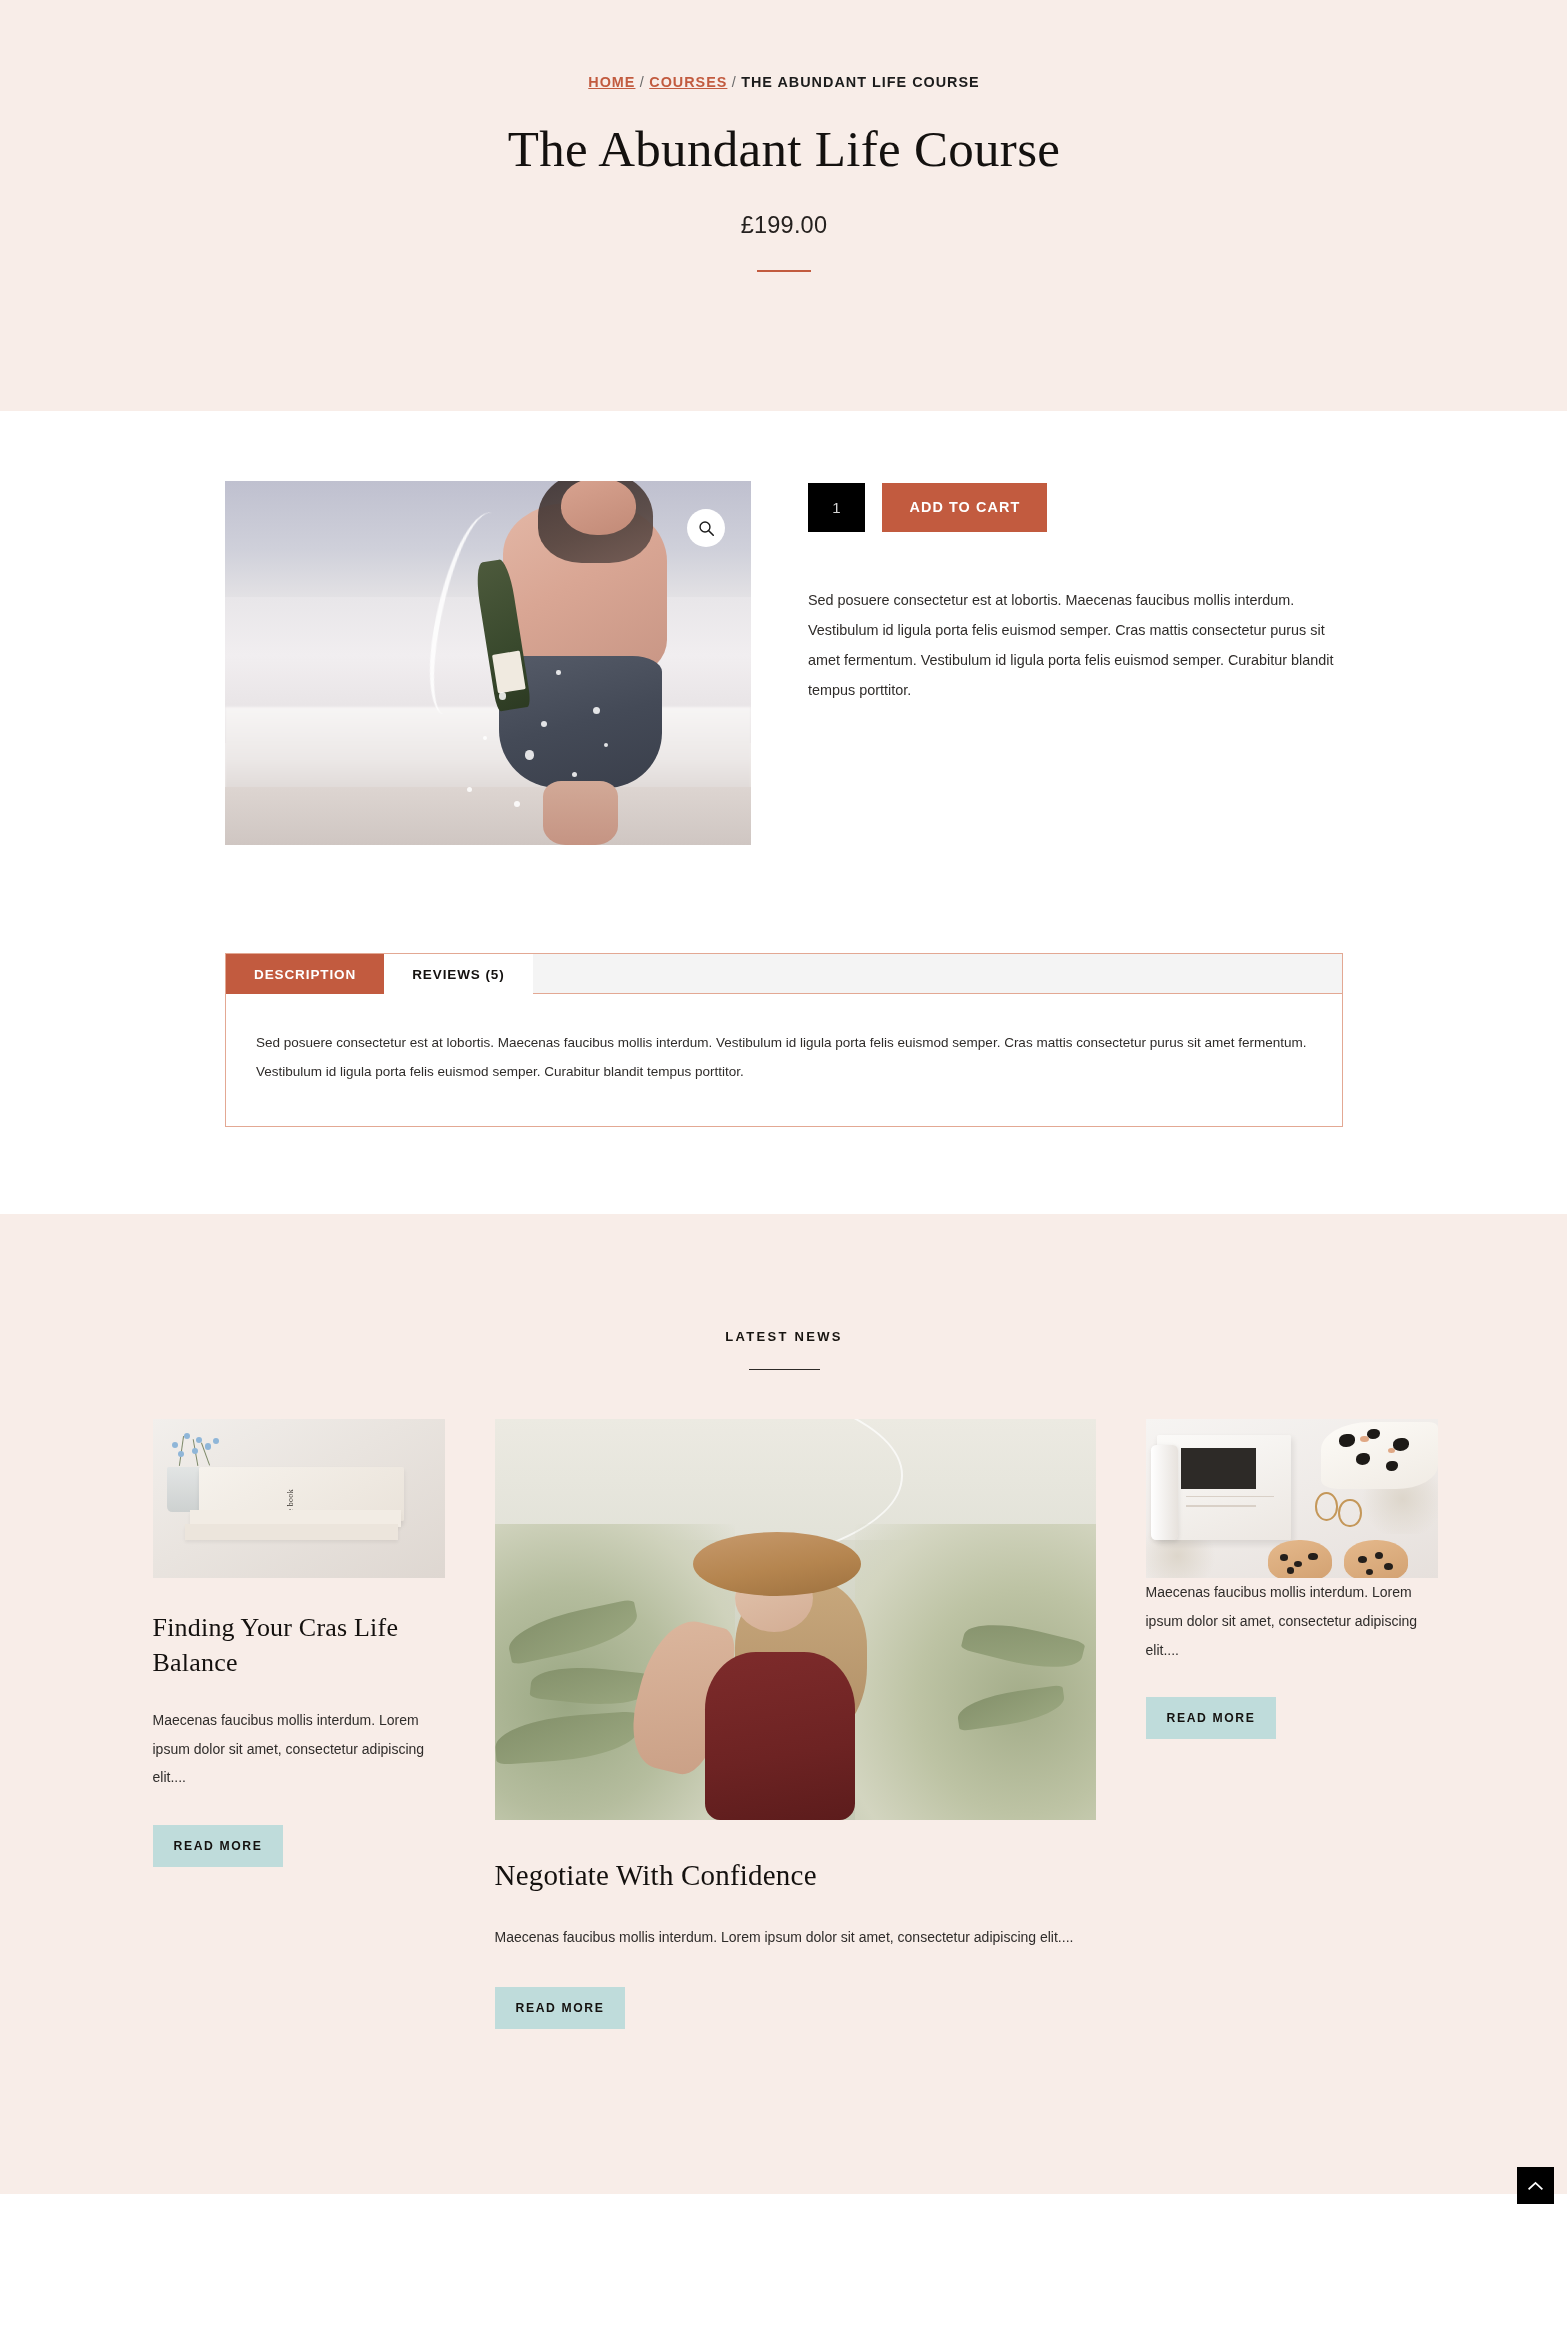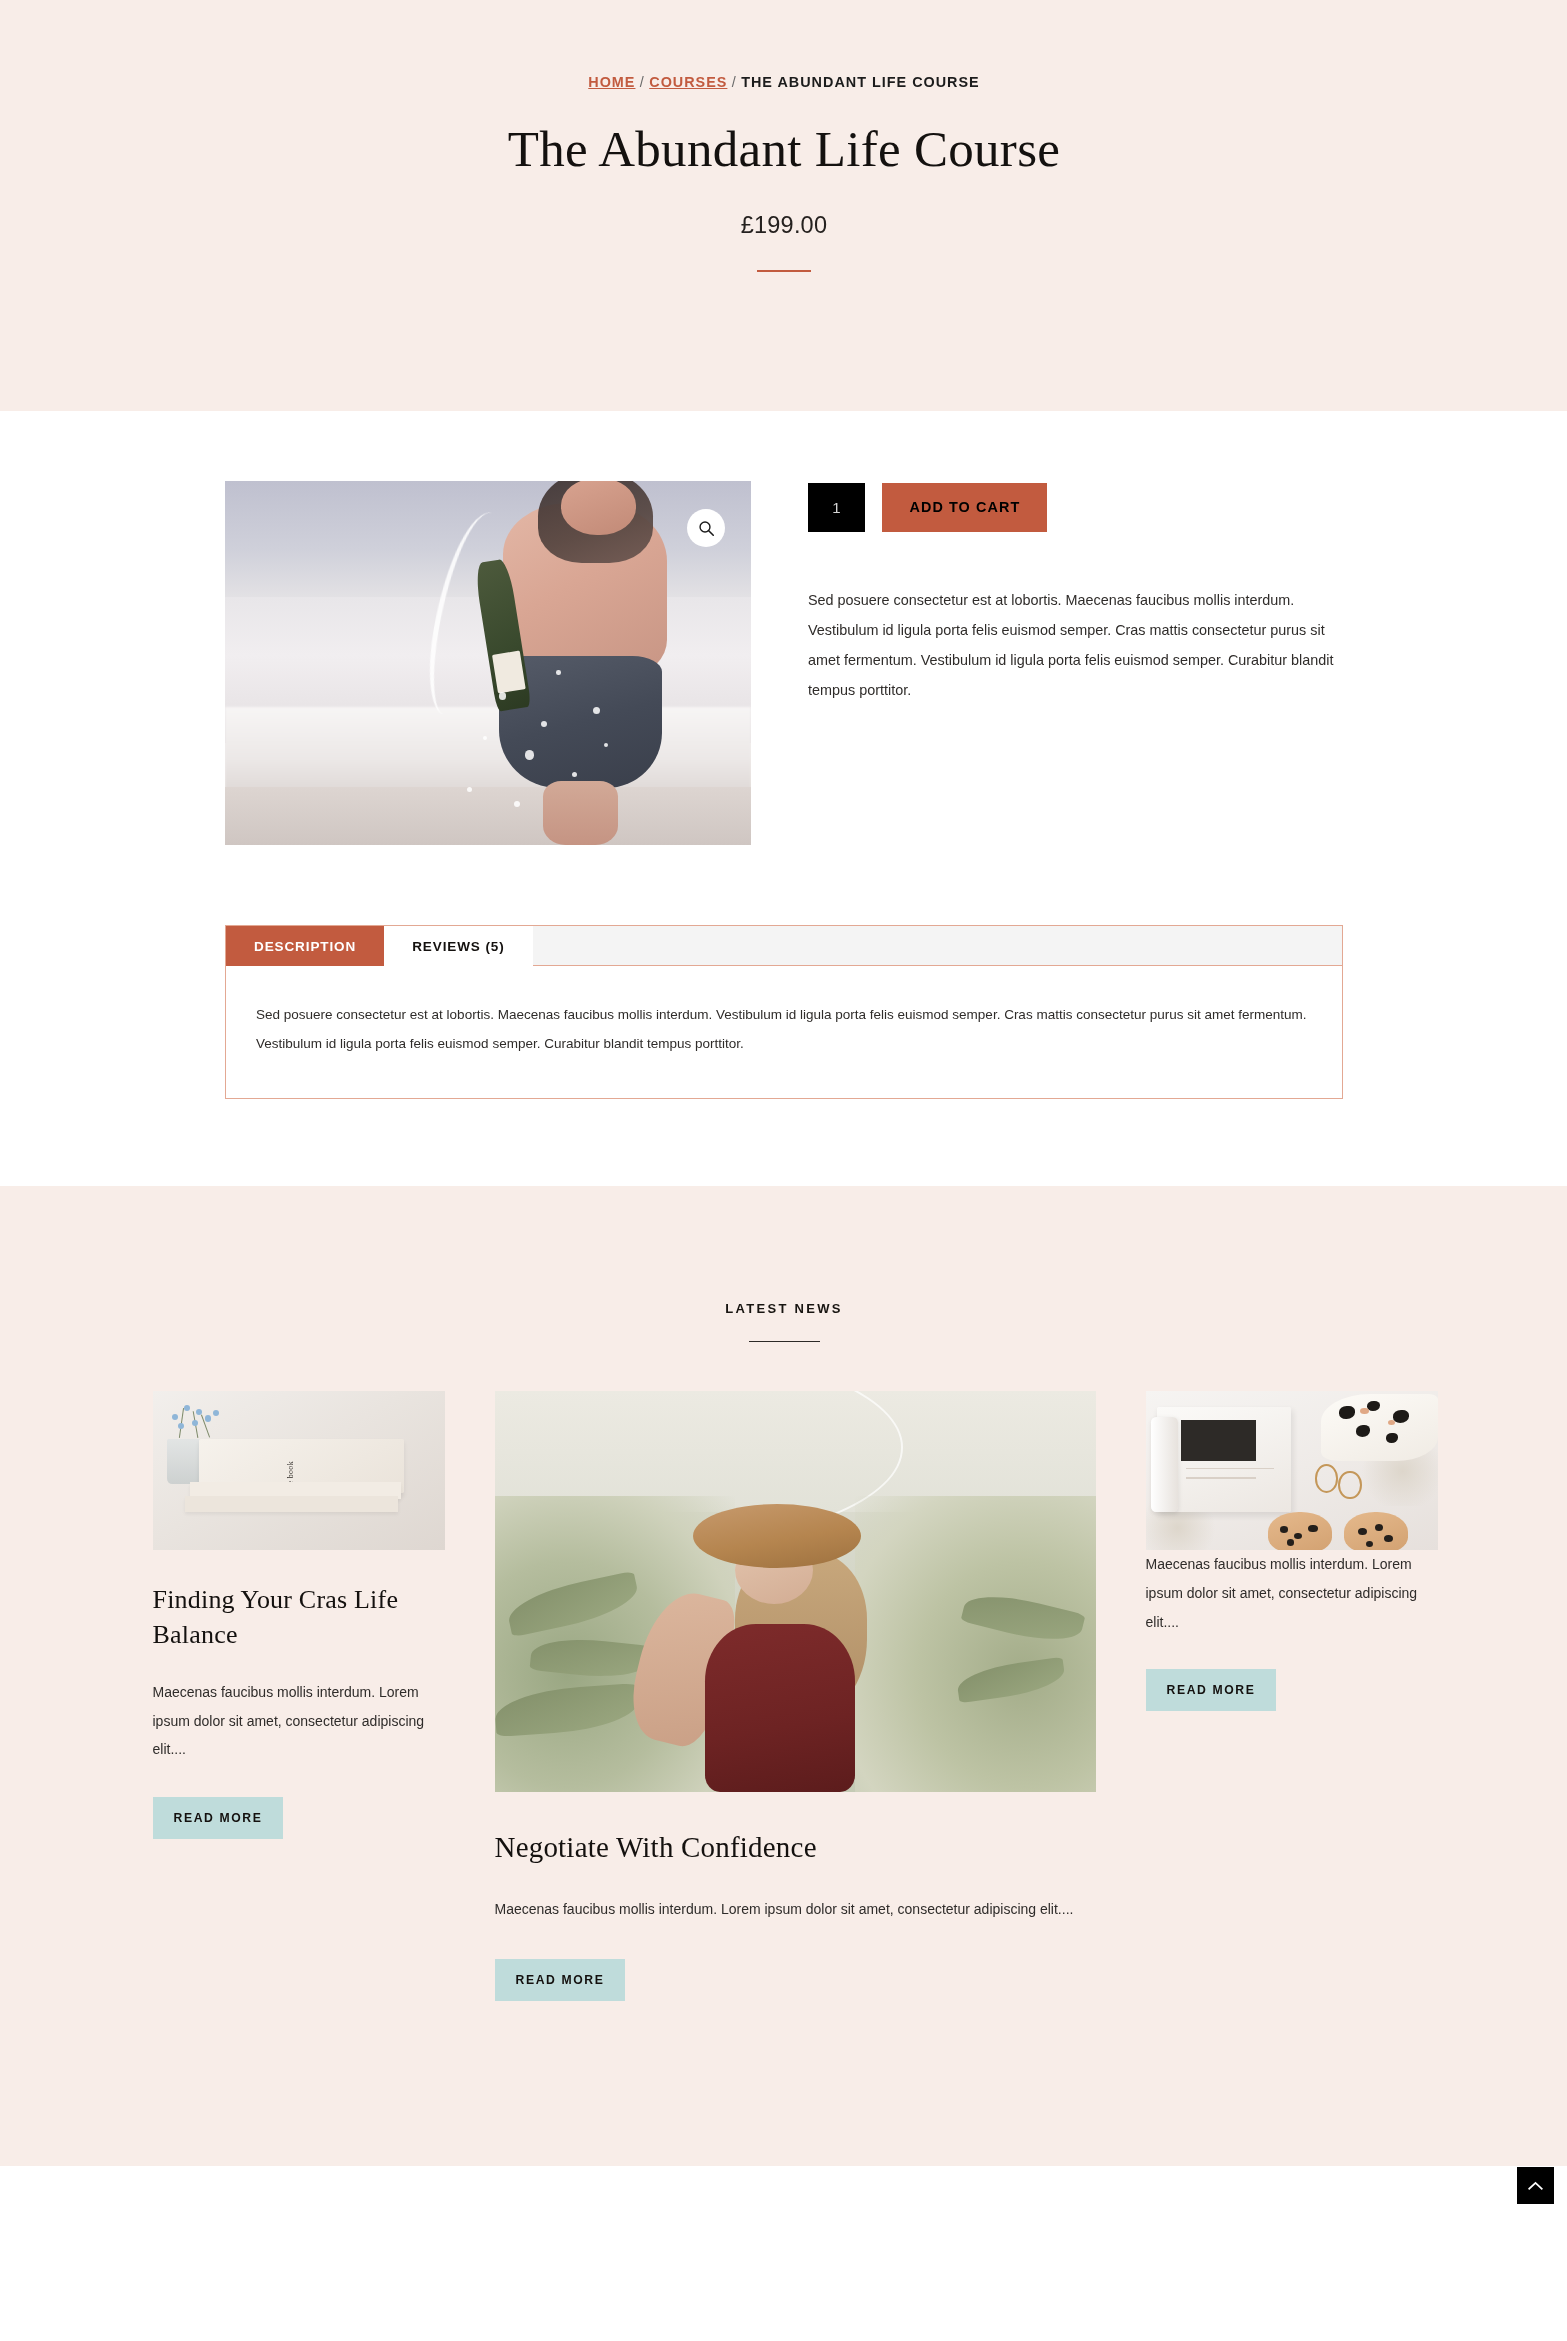--- a/index.html
+++ b/index.html
@@ -165,40 +165,40 @@
     text-align: center;
     font-size: 15px;
     font-family: "Liberation Sans", sans-serif;
     outline: none;
   }
 
   .add-to-cart {
     height: 49px;
     padding: 0 27px;
     background: #C25B3F;
-    color: #000000;
+    color: #ffffff;
     border: none;
     font-size: 14.4px;
     font-weight: 700;
     letter-spacing: 1.1px;
     cursor: pointer;
     font-family: "Liberation Sans", sans-serif;
   }
 
   .short-desc {
     font-size: 14.4px;
     line-height: 2.08;
     color: #2f2c2a;
     max-width: 549px;
     font-weight: 400;
   }
 
   
   .tabs-wrap {
-    margin-top: 80px;
+    margin-top: 108px;
     border: 0.9px solid #E3A893;
   }
   .tabs-nav {
     display: flex;
     background: #F4F4F4;
     border-bottom: 0.9px solid #E3A893;
     height: 40px;
   }
   .tab {
     padding: 0 28px;

